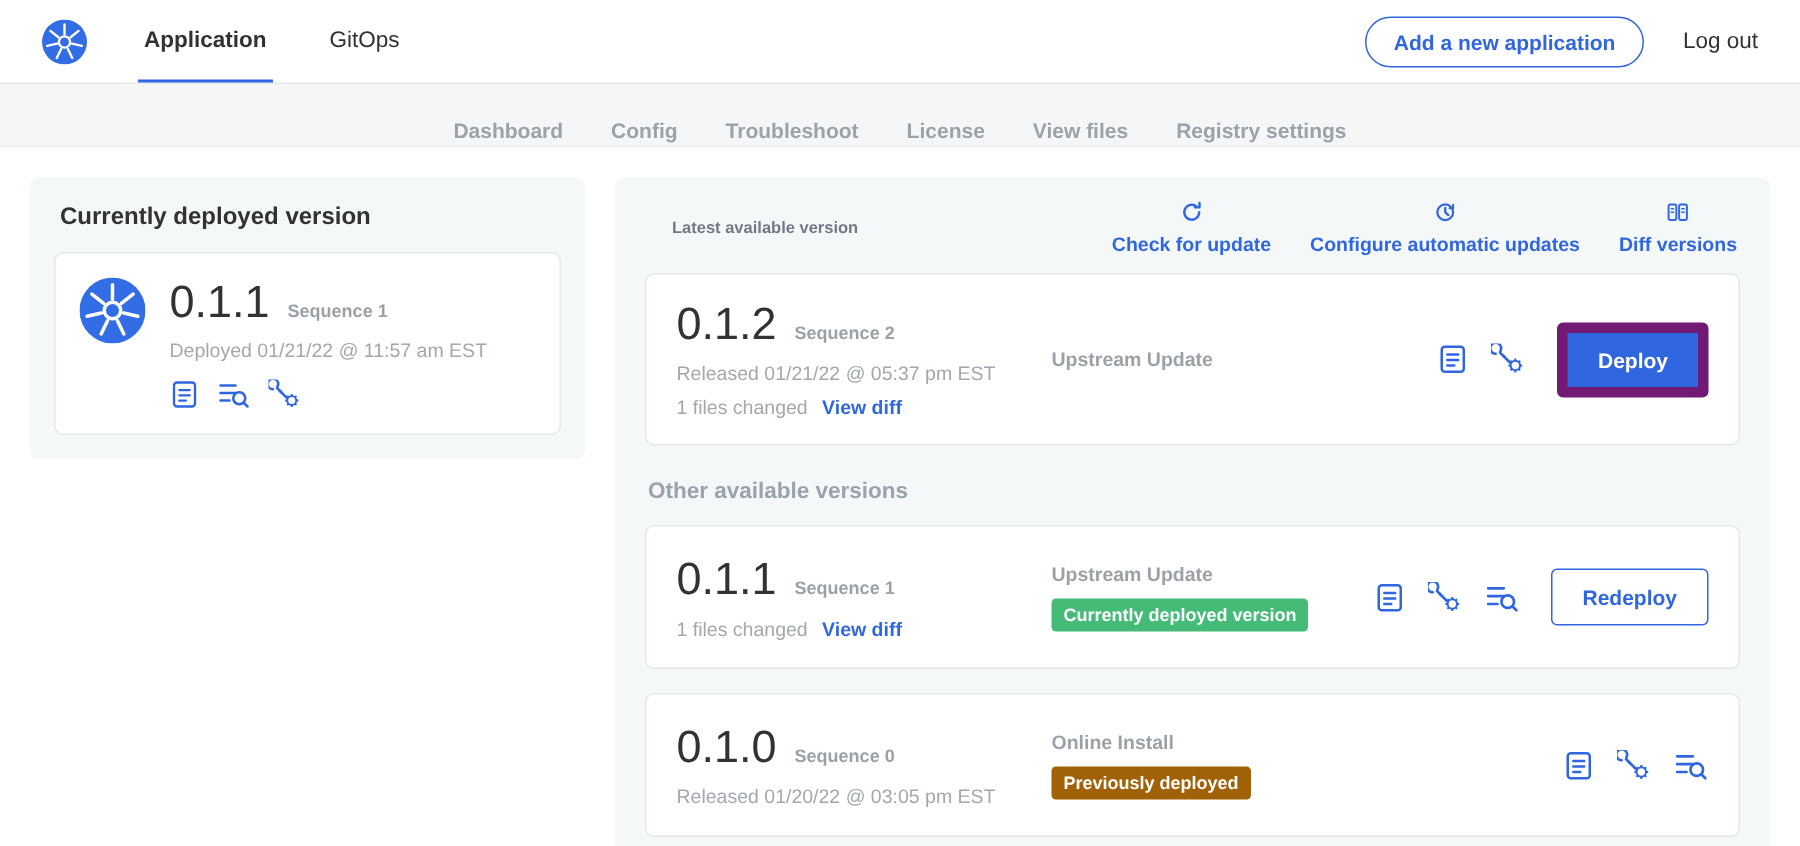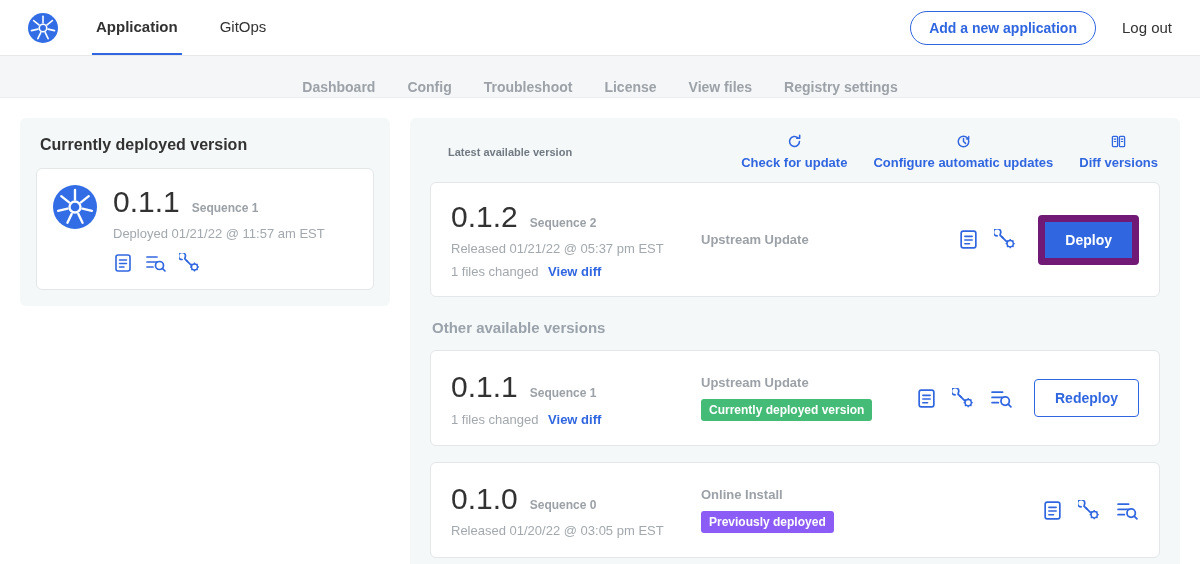--- a/index.html
+++ b/index.html
@@ -121,21 +121,21 @@
   .source-label { font-size: 13px; font-weight: 700; color: #9ba1a7; }
   .badge {
     display: inline-block;
     margin-top: 9px;
     padding: 4px 8px;
     border-radius: 3px;
     font-size: 12px; font-weight: 700;
     color: #fff;
   }
   .badge-green { background: #44bb77; }
-  .badge-gray  { background: #8b5cf6; }
+  .badge-gray  { background: #a16207; }
   .card-right { display: flex; align-items: center; gap: 15px; color: #3066e0; }
   .btn {
     font-family: inherit;
     font-size: 14px; font-weight: 700;
     border-radius: 4px;
     padding: 10px 20px;
     cursor: pointer;
     margin-left: 6px;
   }
   .btn-primary { background: #3066e0; border: 7px solid #701a75; color: #fff; }

